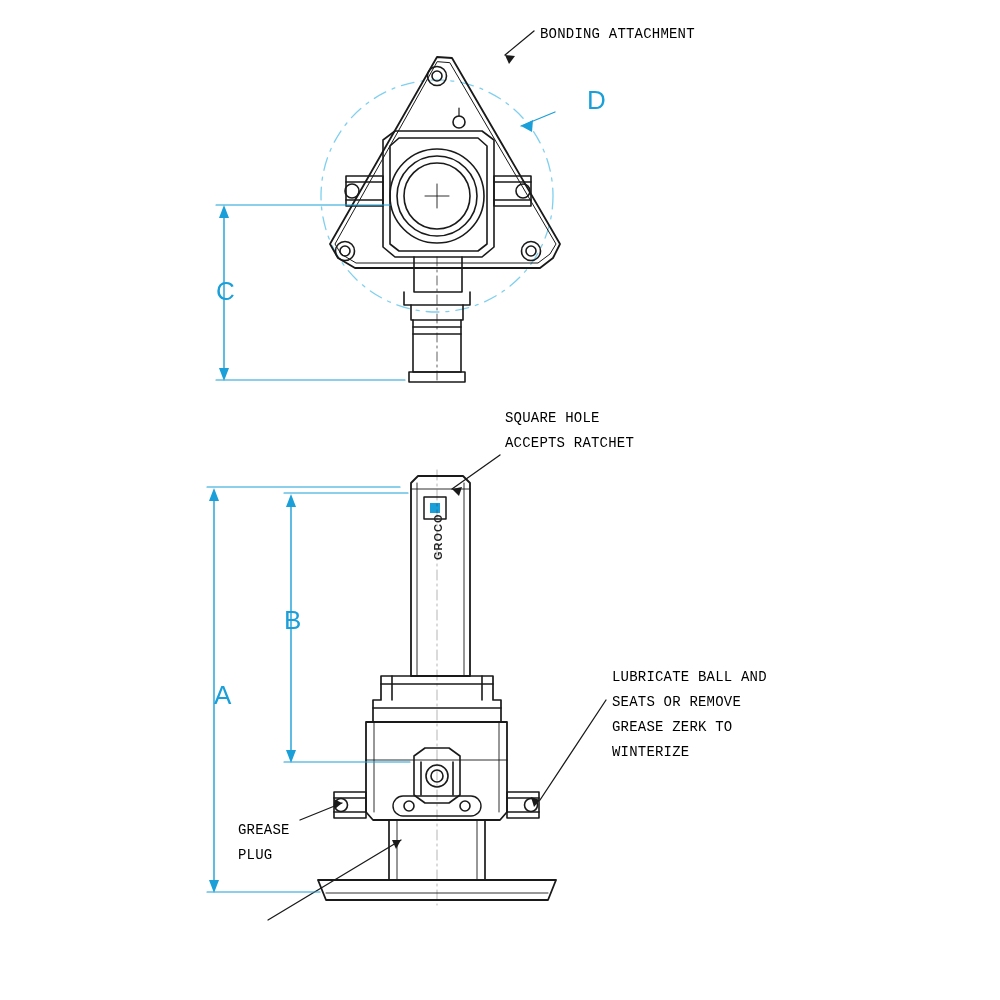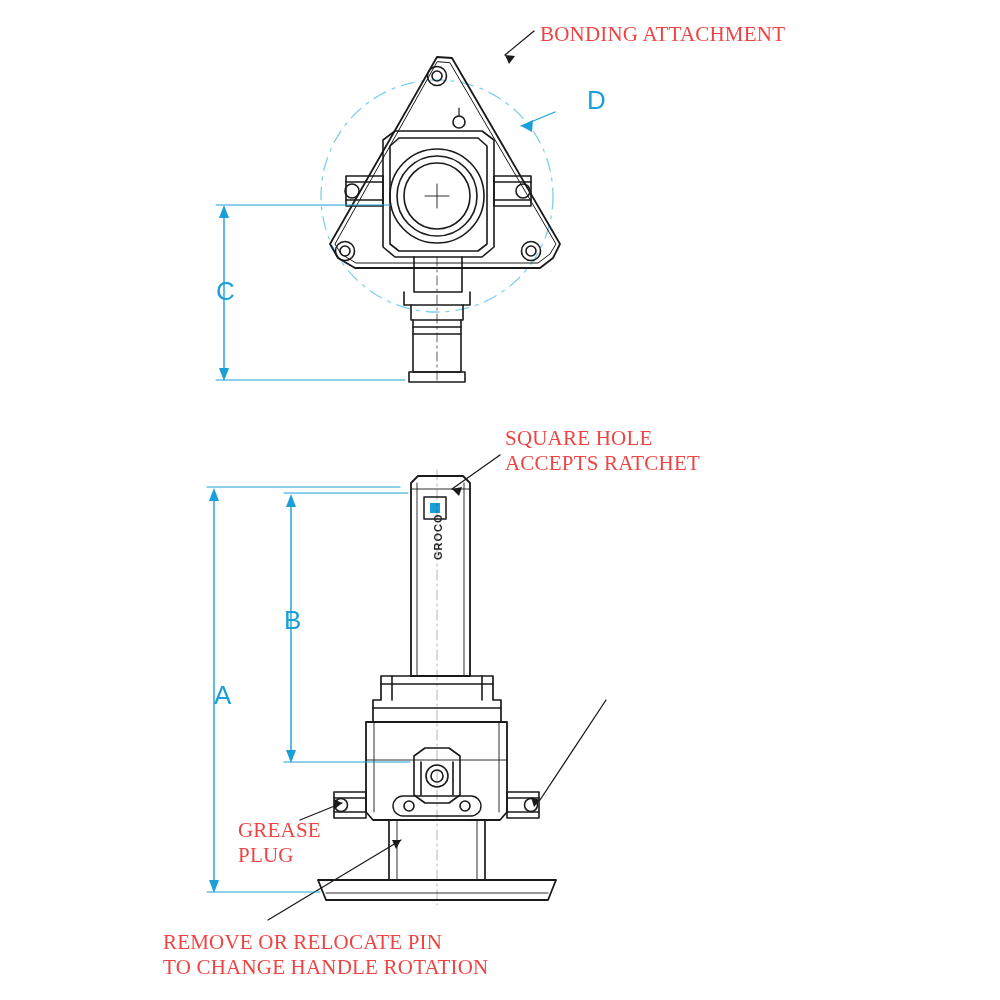--- a/index.html
+++ b/index.html
@@ -21,24 +21,24 @@
     height: 1000px;
   }
   .svg-layer {
     position: absolute;
     left: 0; top: 0;
     width: 1000px;
     height: 1000px;
   }
   .lbl {
     position: absolute;
-    font-family: Liberation Serif, serif;
-    font-size: 21px;
+    font-family: Liberation Mono, monospace;
+    font-size: 14px;
     line-height: 25px;
-    color: #ef4444;
+    color: #000000;
     letter-spacing: 0.2px;
     white-space: pre;
   }
   .dimlbl {
     position: absolute;
     font-family: "Liberation Sans", sans-serif;
     font-size: 26px;
     font-weight: 400;
     color: #1b9fd8;
     letter-spacing: 0.5px;
@@ -190,29 +190,31 @@
         <path d="M214 893 L209 880 L219 880 Z"></path>
         <path d="M291 494 L286 507 L296 507 Z"></path>
         <path d="M291 763 L286 750 L296 750 Z"></path>
       </g>
 
     </g>
   </svg>
 
   <div class="lbl" style="left:540px; top:22px;">BONDING ATTACHMENT</div>
 
-  <div class="lbl" style="left:505px; top:426px;">SQUARE HOLE
+  <div class="lbl" style="left:505px; top:406px;">SQUARE HOLE
 ACCEPTS RATCHET</div>
 
+  <div class="lbl" style="left:612px; top:665px;">LUBRICATE BALL AND
+SEATS OR REMOVE
+GREASE ZERK TO
+WINTERIZE</div>
 
   <div class="lbl" style="left:238px; top:818px;">GREASE
 PLUG</div>
 
-  <div class="lbl" style="left:163px; top:930px;">REMOVE OR RELOCATE PIN
-TO CHANGE HANDLE ROTATION</div>
 
   <div class="dimlbl" style="left:214px; top:680px;">A</div>
   <div class="dimlbl" style="left:284px; top:605px;">B</div>
   <div class="dimlbl" style="left:216px; top:276px;">C</div>
   <div class="dimlbl" style="left:587px; top:85px;">D</div>
 
   <div class="brand" style="left:432px; top:560px;">GROCO</div>
 
 </div>
 

